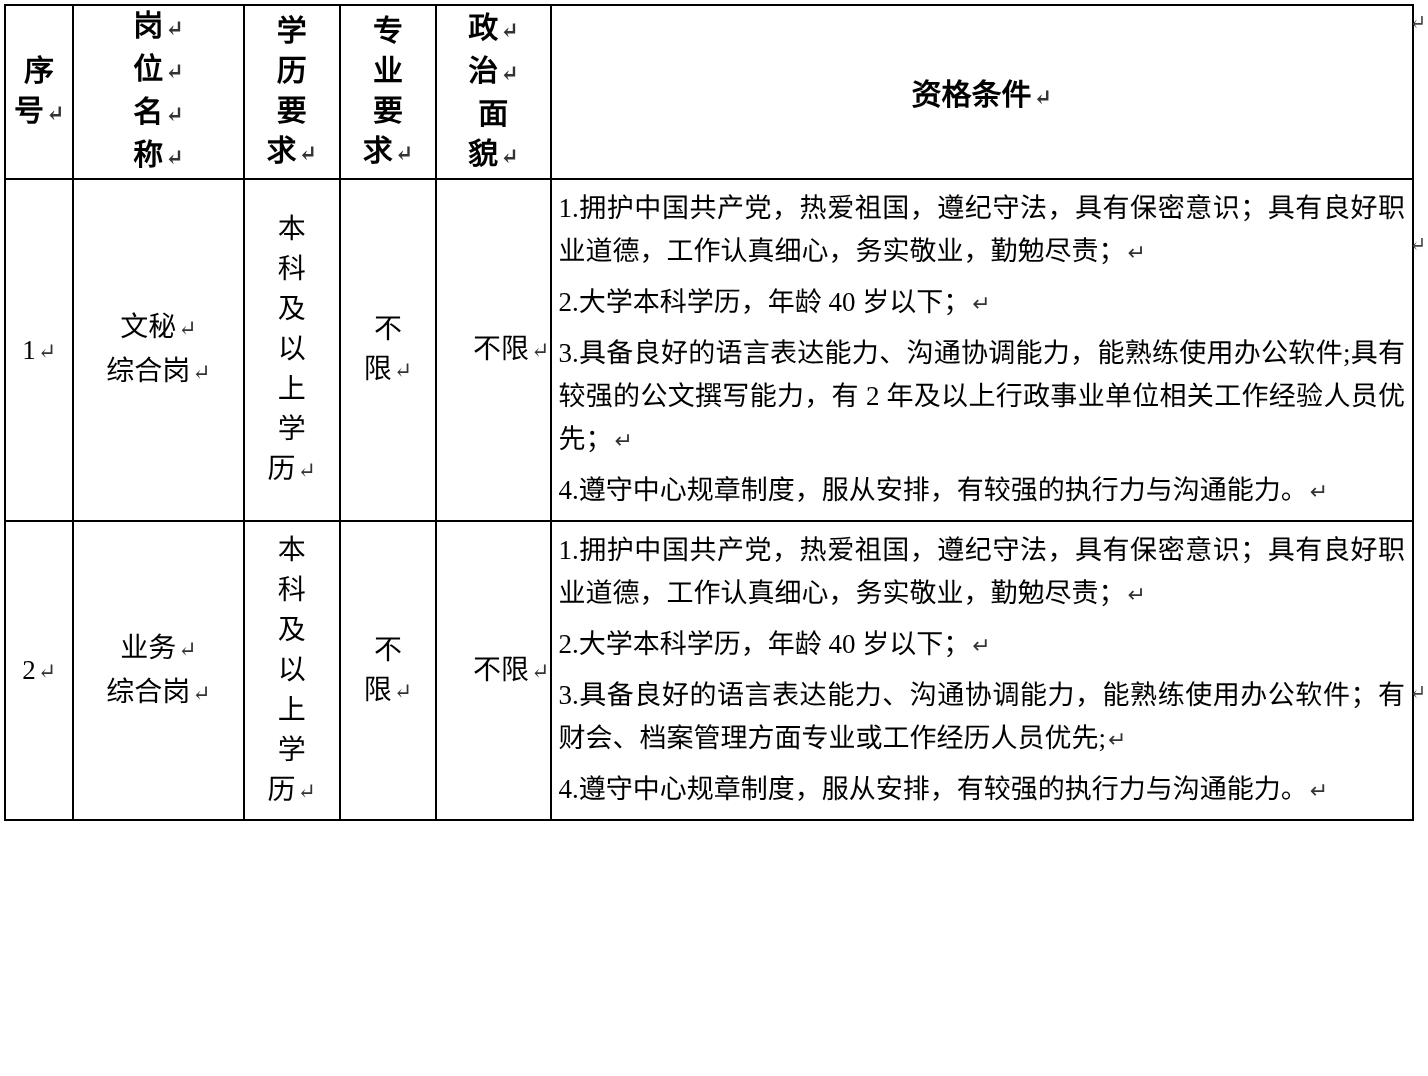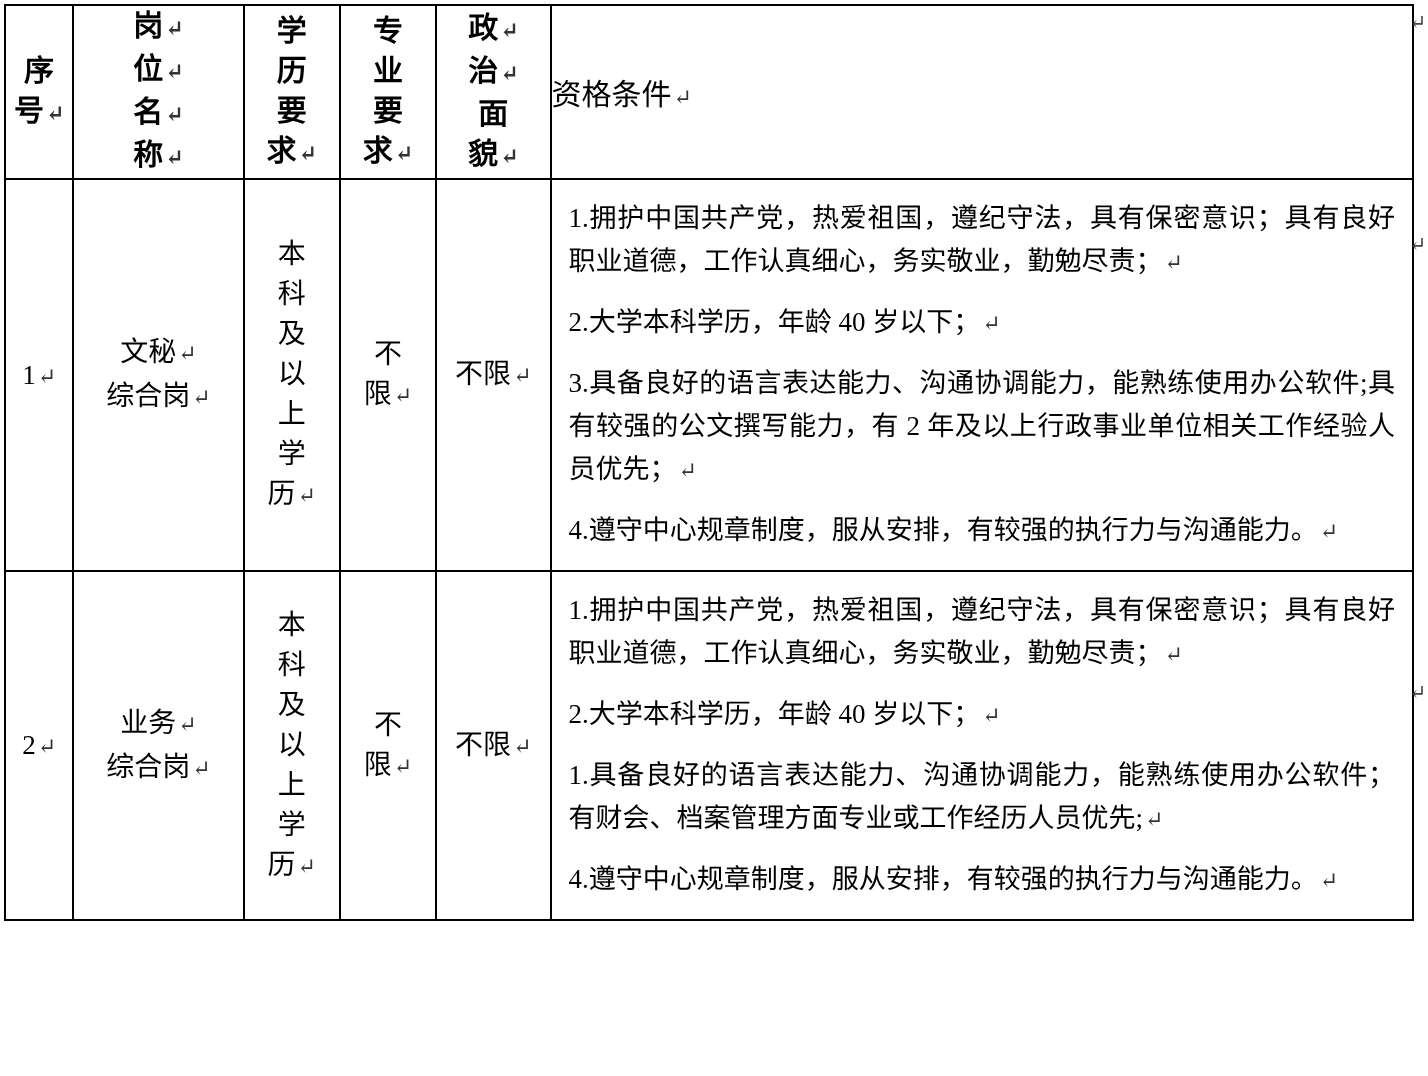--- a/index.html
+++ b/index.html
@@ -47,28 +47,28 @@
     text-align: center;
     font-weight: bold;
     font-size: 30px;
     line-height: 40px;
     letter-spacing: 0;
   }
   .vert-head span.ch {
     display: block;
   }
   .hdr-qual {
-    text-align: left;
-    font-weight: normal;
+    text-align: center;
+    font-weight: bold;
     font-size: 30px;
   }
 
   
   .cell-center {
-    text-align: center;
+    text-align: right;
     font-size: 28px;
     line-height: 36px;
   }
   .cell-seq {
     text-align: center;
     font-size: 27px;
   }
   .cell-post {
     text-align: center;
     font-size: 28px;
@@ -86,22 +86,23 @@
   }
 
   .qual-cell {
     padding: 14px 16px 14px 16px;
     font-size: 27px;
     line-height: 43px;
     text-align: justify;
     vertical-align: top;
   }
   .qual-line {
-    margin: 17px;
+    margin: 7px;
     white-space: normal;
+    font-family: Liberation Serif, serif;
   }
 
   
   .pilcrow {
     font-size: 22px;
     color: #333333;
     margin-left: 2px;
   }
 
   
@@ -240,21 +241,21 @@
             <span class="ch">不</span>
             <span class="ch">限<span class="pilcrow">↵</span></span>
           </span>
         </td>
         <td class="cell-center">
           <span>不限</span><span class="pilcrow">↵</span>
         </td>
         <td class="qual-cell">
           <p class="qual-line"><span>1.拥护中国共产党，热爱祖国，遵纪守法，具有保密意识；具有良好职业道德，工作认真细心，务实敬业，勤勉尽责；</span><span class="pilcrow">↵</span></p>
           <p class="qual-line"><span>2.大学本科学历，年龄 40 岁以下；</span><span class="pilcrow">↵</span></p>
-          <p class="qual-line"><span>1.具备良好的语言表达能力、沟通协调能力，能熟练使用办公软件；有财会、档案管理方面专业或工作经历人员优先;</span><span class="pilcrow">↵</span></p>
+          <p class="qual-line"><span>3.具备良好的语言表达能力、沟通协调能力，能熟练使用办公软件；有财会、档案管理方面专业或工作经历人员优先;</span><span class="pilcrow">↵</span></p>
           <p class="qual-line"><span>4.遵守中心规章制度，服从安排，有较强的执行力与沟通能力。</span><span class="pilcrow">↵</span></p>
         </td>
       </tr>
     </tbody>
   </table>
 
   <span class="margin-mark" style="top: 6px;">↵</span>
   <span class="margin-mark" style="top: 228px;">↵</span>
   <span class="margin-mark" style="top: 676px;">↵</span>
 

